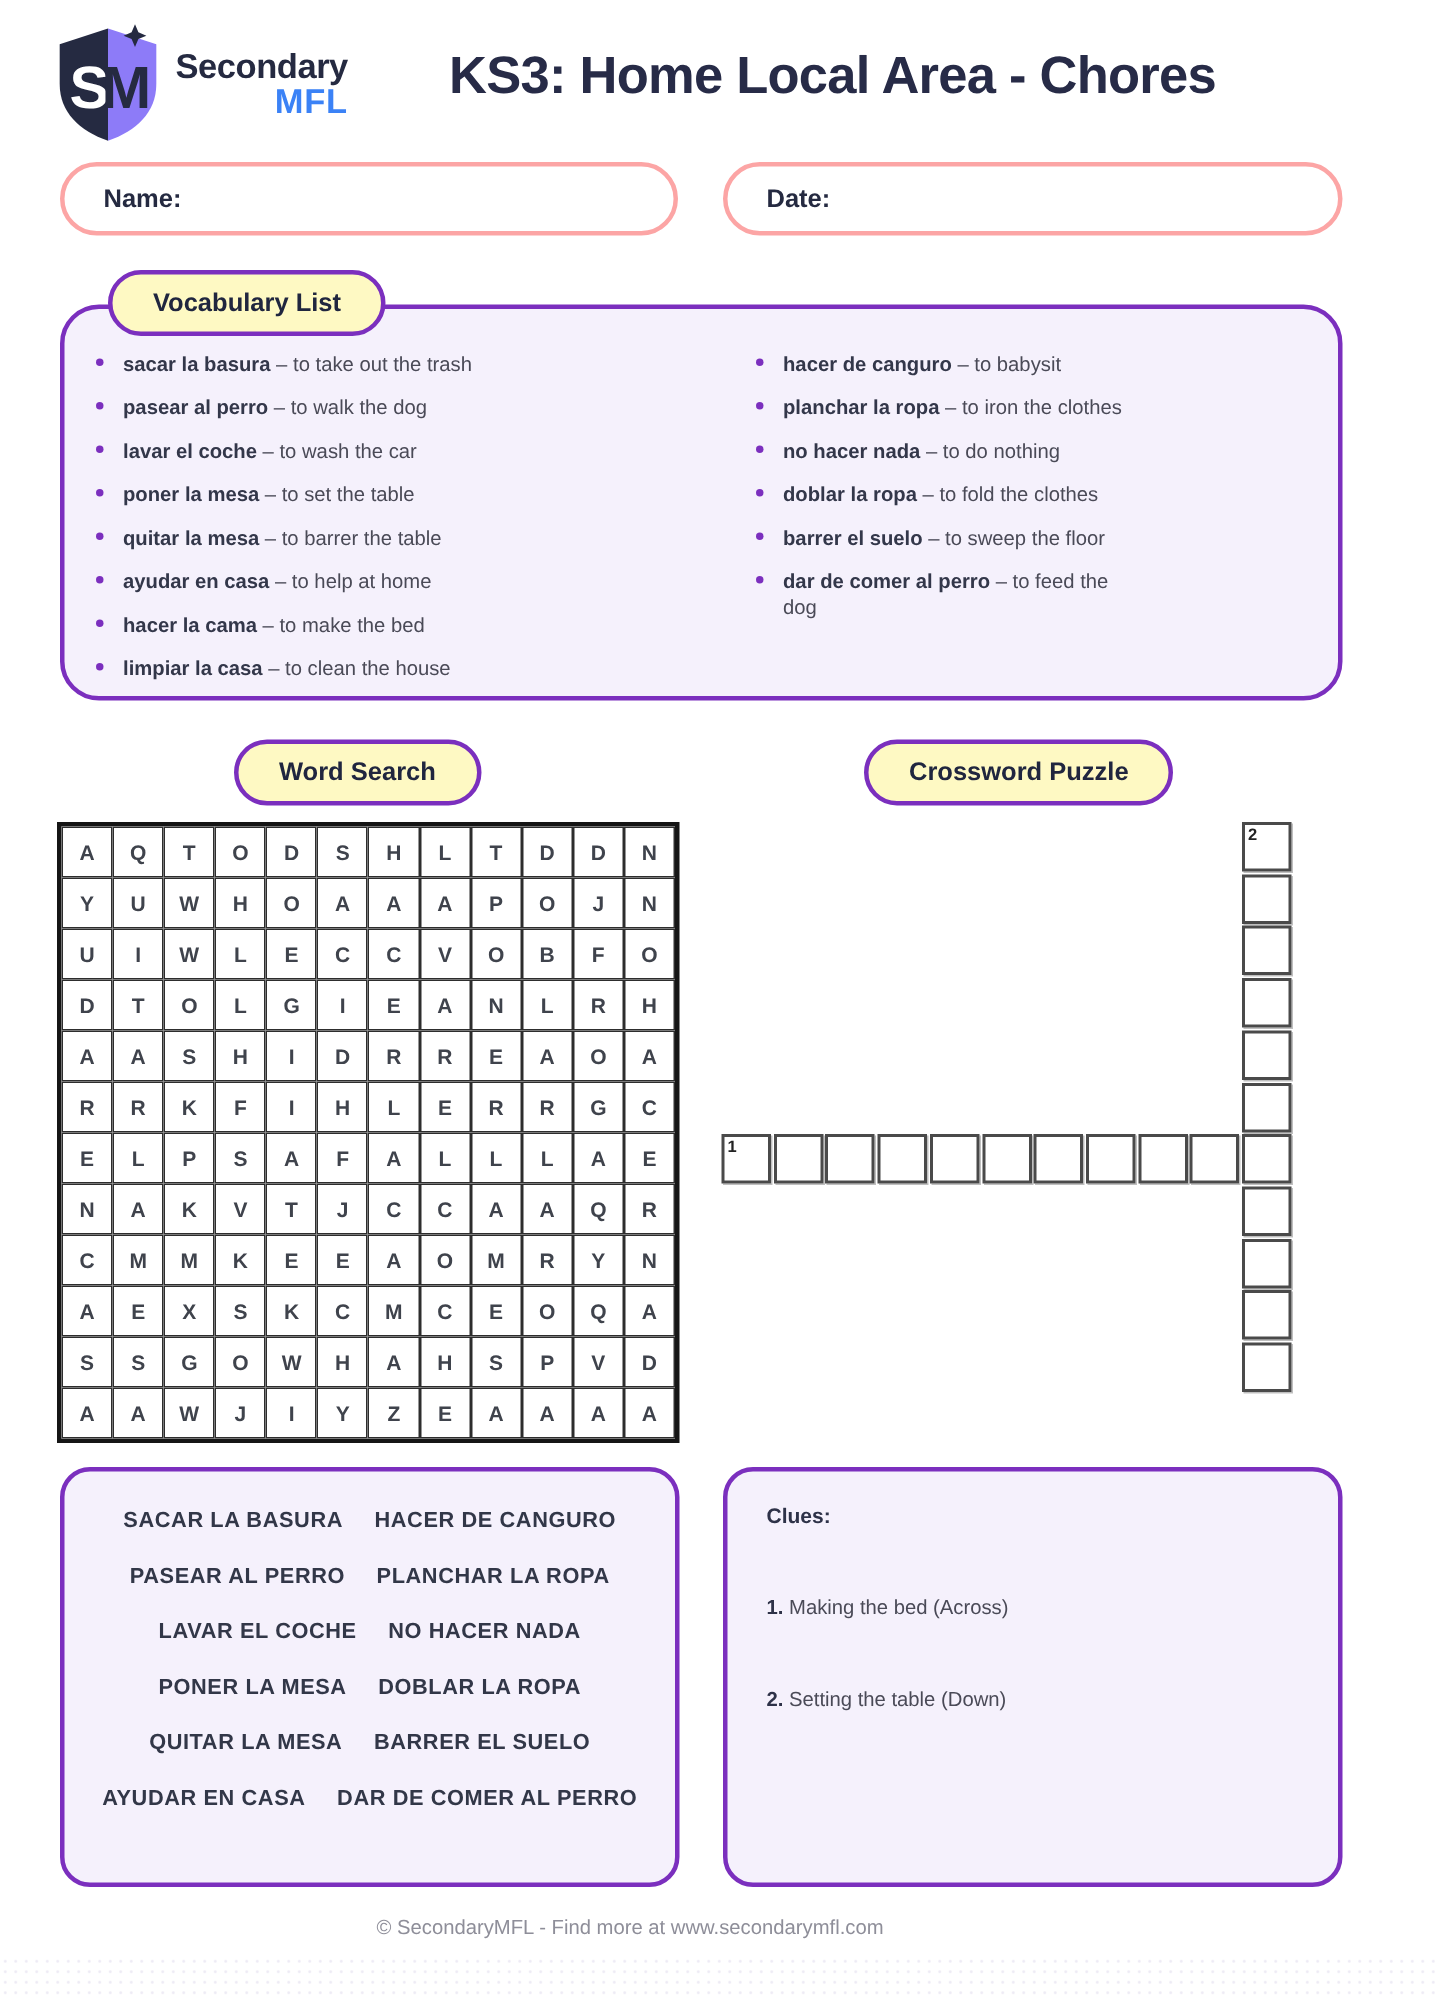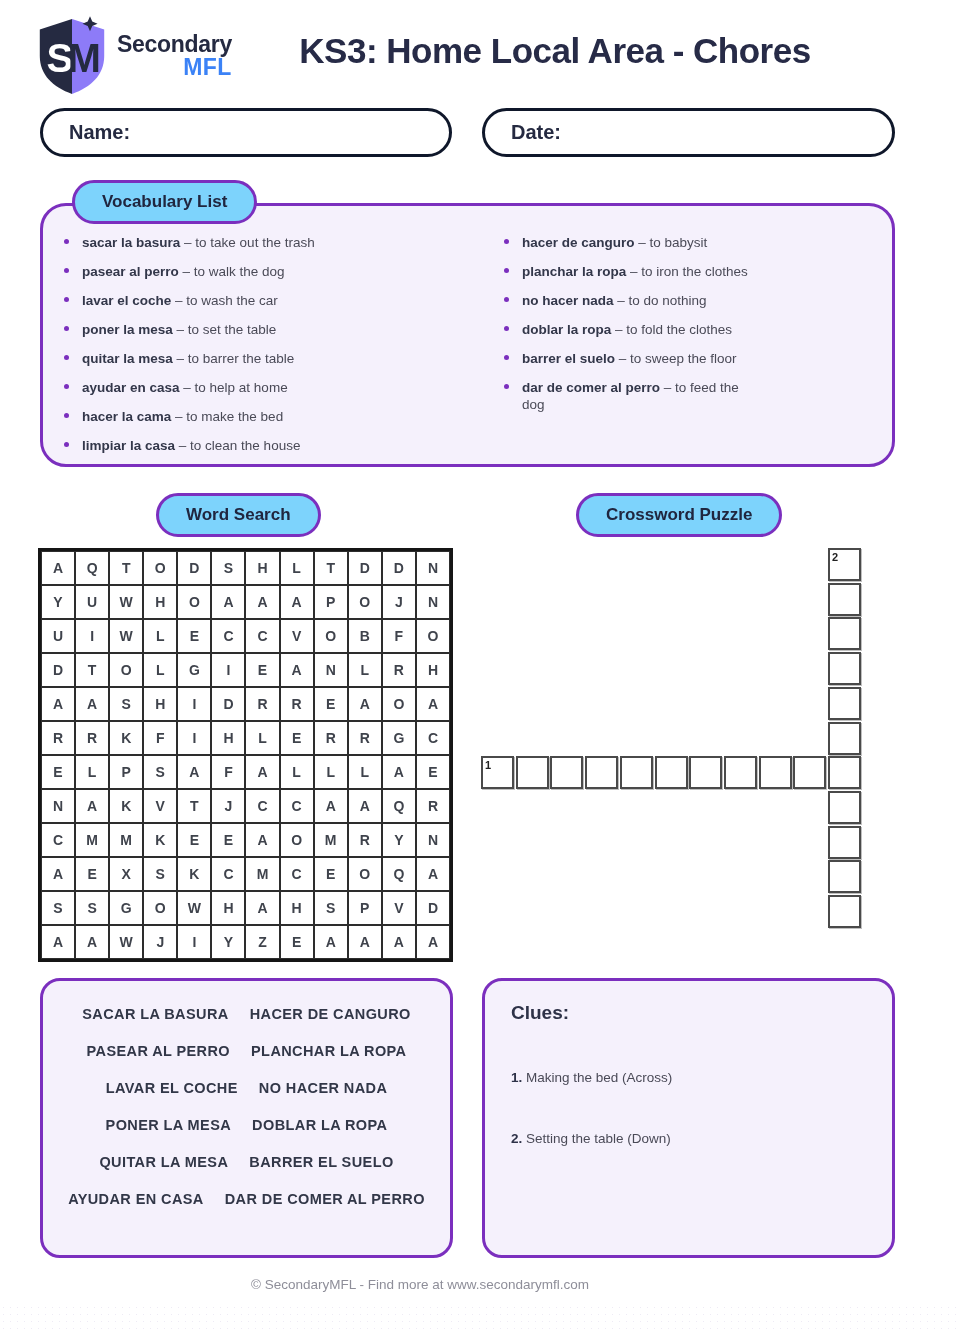--- a/index.html
+++ b/index.html
@@ -14,33 +14,33 @@
   .logo-text { line-height:0.98; }
   .logo-text .l1 { font-size:23px; font-weight:800; color:#252A41; letter-spacing:-0.3px; }
   .logo-text .l2 { font-size:23px; font-weight:800; color:#3b82f6; letter-spacing:0.5px;text-align:right; }
   .page-title {
     position:absolute; left:190px; top:31px; width:730px; text-align:center;
     font-size:35px; font-weight:800; color:#272B47; letter-spacing:-0.5px;
   }
   
   .field-box {
     position:absolute; top:108px; height:49px; background:#fff;
-    border:3px solid #0f172a; border-radius:25px;
+    border:3px solid #fca5a5; border-radius:25px;
     display:flex; align-items:center; padding-left:26px;
-    font-size:20px; font-weight:700; color:#252A41;
+    font-size:17px; font-weight:700; color:#252A41;
   }
   .name-box { left:40px; width:412px; }
   .date-box { left:482px; width:413px; }
   
   .vocab-panel {
     position:absolute; left:40px; top:203px; width:855px; height:264px;
     background:#F5F1FC; border:3px solid #7B2FBE; border-radius:26px;
   }
   .badge {
-    position:absolute; background:#7dd3fc; border:3px solid #7B2FBE; border-radius:22px;
+    position:absolute; background:#fef9c3; border:3px solid #7B2FBE; border-radius:22px;
     font-size:17px; font-weight:800; color:#20263F; padding:9px 27px; white-space:nowrap;
   }
   .vocab-badge { left:72px; top:180px; }
   .vocab-cols { position:absolute; left:40px; top:225px; width:709px; display:grid; grid-template-columns:433px 1fr; }
   .vcol { padding:10px 0 0 24px; }
   .vcol.right { padding-left:31px; }
   .vitem { display:flex; align-items:baseline; margin-bottom:12.5px; font-size:13.5px; line-height:16.5px; }
   .vbullet { width:5px; height:5px; border-radius:50%; background:#7B2FBE; flex:0 0 5px; margin-right:13px; position:relative; top:-3px; }
   .vterm { font-weight:700; color:#33374A; }
   .vtrans { color:#4A4A57; }
@@ -66,21 +66,21 @@
   .cnum { position:absolute; left:2px; top:1px; font-size:11px; font-weight:700; color:#222; }
   
   .panel-lite {
     position:absolute; top:978px; height:280px; background:#F5F1FC;
     border:3px solid #7B2FBE; border-radius:20px;
   }
   .word-list-box { left:40px; width:413px; padding:25px 8px 0 8px; }
   .wrow { display:flex; justify-content:center; column-gap:21px; margin-bottom:21px; }
   .wword { font-size:14.5px; font-weight:700; color:#323748; letter-spacing:0.4px; white-space:nowrap; }
   .clues-box { left:482px; width:413px; padding:21px 26px 0 26px; }
-  .clues-title { font-size:19px; font-weight:700; color:#2E3248; margin-bottom:7px; }
+  .clues-title { font-size:14px; font-weight:700; color:#2E3248; margin-bottom:7px; }
   .clue { font-size:13.5px; color:#4A4A57; margin-bottom:7.5px;margin-top:46px; }
   .clue b { color:#2E3248; }
   
   .footer { position:absolute; left:0; top:1277px; width:840px; text-align:center; font-size:13.5px; color:#8E8E99; }
   .bottom-texture {
     position:absolute; left:0; bottom:0; width:958px; height:30px;
     background-image:radial-gradient(circle, #DCD6EA 0.8px, transparent 1px);
     background-size:7px 7px; opacity:0.5;
   }
 </style>

